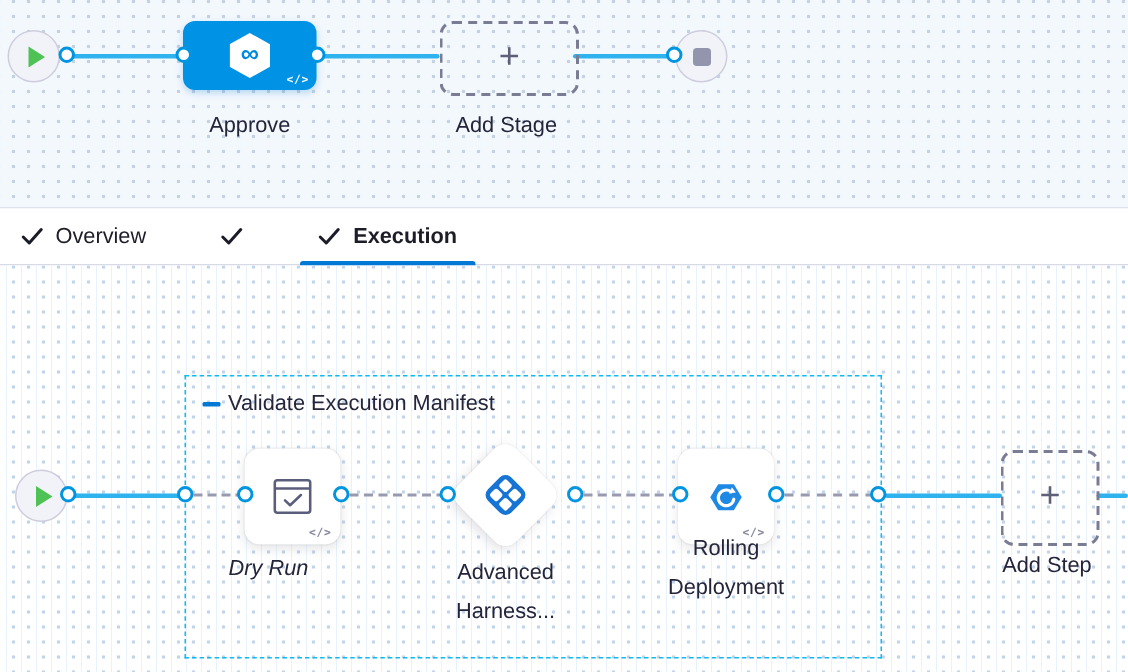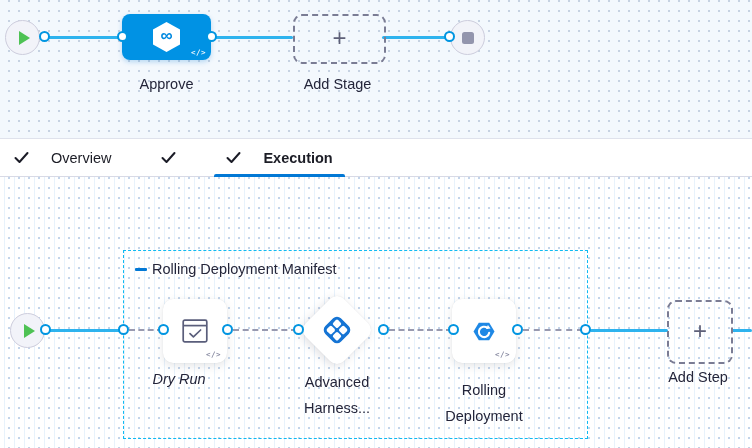--- a/index.html
+++ b/index.html
@@ -15,21 +15,21 @@
   .canvas-bottom{position:absolute;left:0;top:177px;width:752px;height:271px;
     background-color:#ffffff;
     background-image:
       linear-gradient(to right, rgba(203,227,248,.45) 1px, transparent 1px),
       radial-gradient(circle,#c2d4ea 1px,transparent 1.4px);
     background-size:10px 10px;background-position:4px 6px;}
 
   
   .tabbar{position:absolute;left:0;top:139px;width:752px;height:37px;background:#fff;
     border-bottom:1px solid #d8dae6;display:flex;align-items:stretch;padding-left:2px;}
-  .tab{display:flex;align-items:center;gap:22px;padding:0 12px;margin-right:26px;
+  .tab{display:flex;align-items:center;gap:8px;padding:0 12px;margin-right:26px;
     font-size:14.5px;color:#1c1d26;cursor:pointer;position:relative;white-space:nowrap;}
   .tab.active{font-weight:bold;align-items:center;}
   .tab.active::after{content:"";position:absolute;left:0;right:0;bottom:-1px;height:3px;
     background:#0278d5;border-radius:2px 2px 0 0;}
   .tab svg{flex:0 0 auto;}
 
   
   .h-line{position:absolute;height:3px;background:#2eb3ee;border-radius:2px;z-index:1;}
   .h-dash{position:absolute;height:0;border-top:2px dashed #989ab0;z-index:1;}
   .port{position:absolute;width:7px;height:7px;background:#fff;border:2.5px solid #0195e1;
@@ -131,21 +131,21 @@
         </svg>
       <span>Execution</span>
     </div>
   </div>
 
   <div class="canvas-bottom">
 
     <div class="group-box"></div>
     <div class="group-label">
       <div class="group-dash"></div>
-      <span class="group-label-text">Rolling Deployment Manifest</span>
+      <span class="group-label-text">Validate Execution Manifest</span>
     </div>
 
     <div class="round-node" style="left:10px;top:136px;">
       <div class="play-tri"></div>
     </div>
     <div class="port" style="left:40px;top:147px;"></div>
 
     <div class="h-line" style="left:46px;top:152px;width:78px;"></div>
     <div class="port" style="left:118px;top:147px;"></div>
 
@@ -197,17 +197,17 @@
     <div class="h-line" style="left:590px;top:152px;width:78px;"></div>
 
     <div class="dashed-box" style="left:667px;top:123px;width:62px;height:60px;">
       <span class="plus-glyph">+</span>
     </div>
 
     <div class="h-line" style="left:731px;top:152px;width:21px;"></div>
 
     <div class="node-label" style="left:115px;top:194px;width:128px;font-style:italic;">Dry Run</div>
     <div class="node-label" style="left:287px;top:192px;width:100px;line-height:26px;">Advanced Harness...</div>
-    <div class="node-label" style="left:432px;top:200px;width:104px;line-height:26px;">Rolling Deployment</div>
+    <div class="node-label" style="left:432px;top:176px;width:104px;line-height:26px;">Rolling Deployment</div>
     <div class="node-label" style="left:647px;top:192px;width:102px;">Add Step</div>
   </div>
 
 </div>
 
 </body></html>

